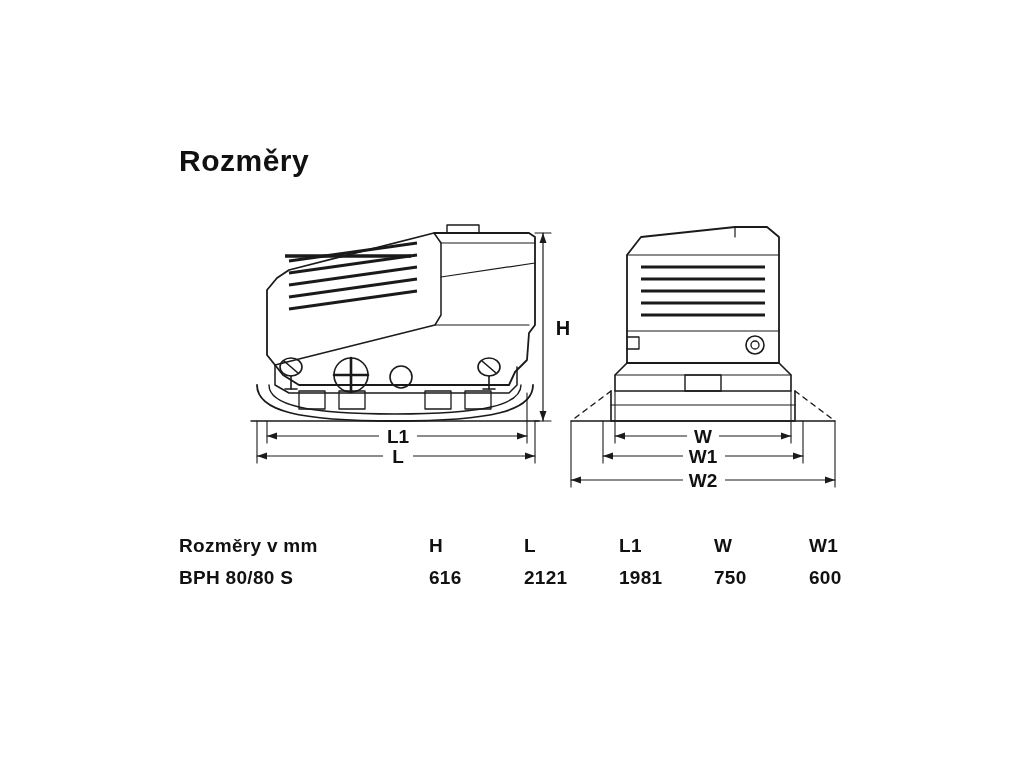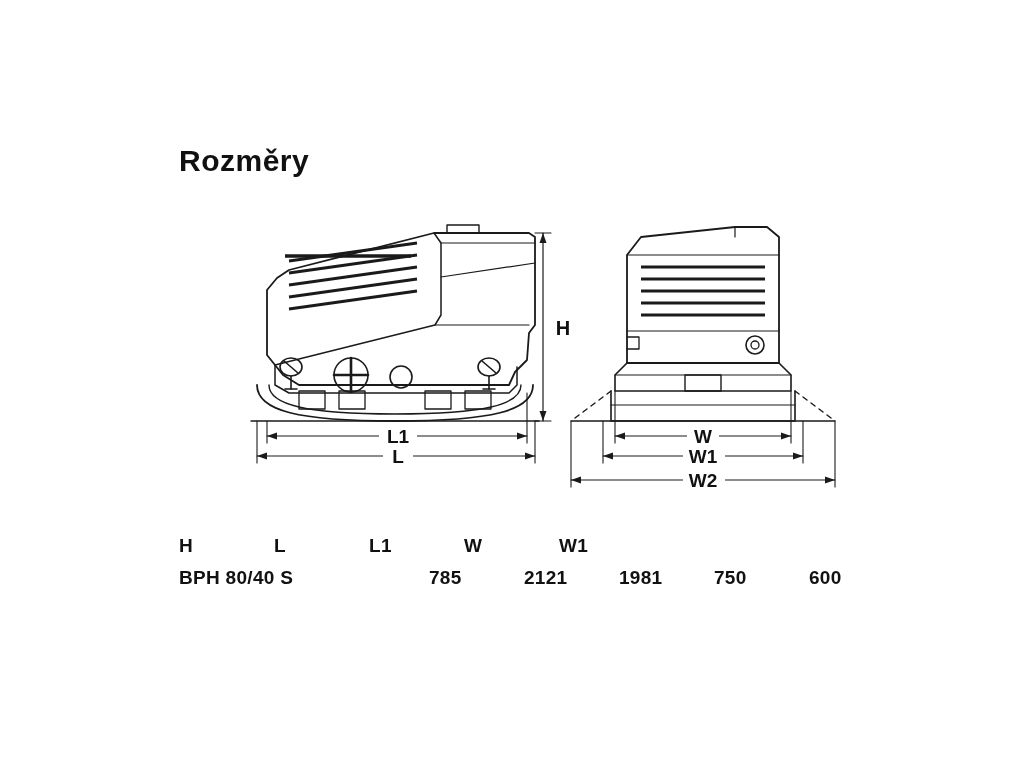--- a/index.html
+++ b/index.html
@@ -234,29 +234,30 @@
         <text x="524" y="248" font-size="19" text-anchor="middle" fill="#111111">W1</text>
 
         <rect x="504" y="252" width="42" height="26" fill="#ffffff" stroke="none"></rect>
         <text x="524" y="272" font-size="19" text-anchor="middle" fill="#111111">W2</text>
       </g>
     </svg>
   </div>
 
   <div class="spec">
     <div class="spec-row">
+      <div class="label">Rozměry v mm</div>
       <div class="cell">H</div>
       <div class="cell">L</div>
       <div class="cell">L1</div>
       <div class="cell">W</div>
       <div class="cell">W1</div>
     </div>
     <div class="spec-row">
-      <div class="label">BPH 80/40 S</div>
-      <div class="cell">785</div>
+      <div class="label">BPH 80/80 S</div>
+      <div class="cell">616</div>
       <div class="cell">2121</div>
       <div class="cell">1981</div>
       <div class="cell">750</div>
       <div class="cell">600</div>
     </div>
   </div>
 
 </div>
 
 </body></html>

